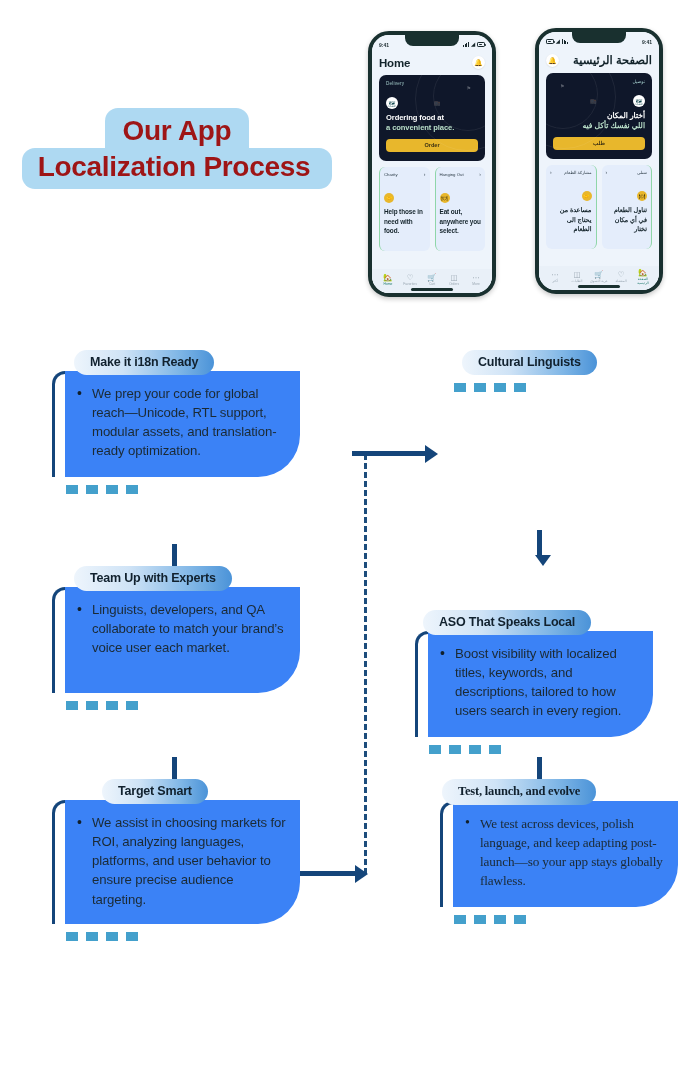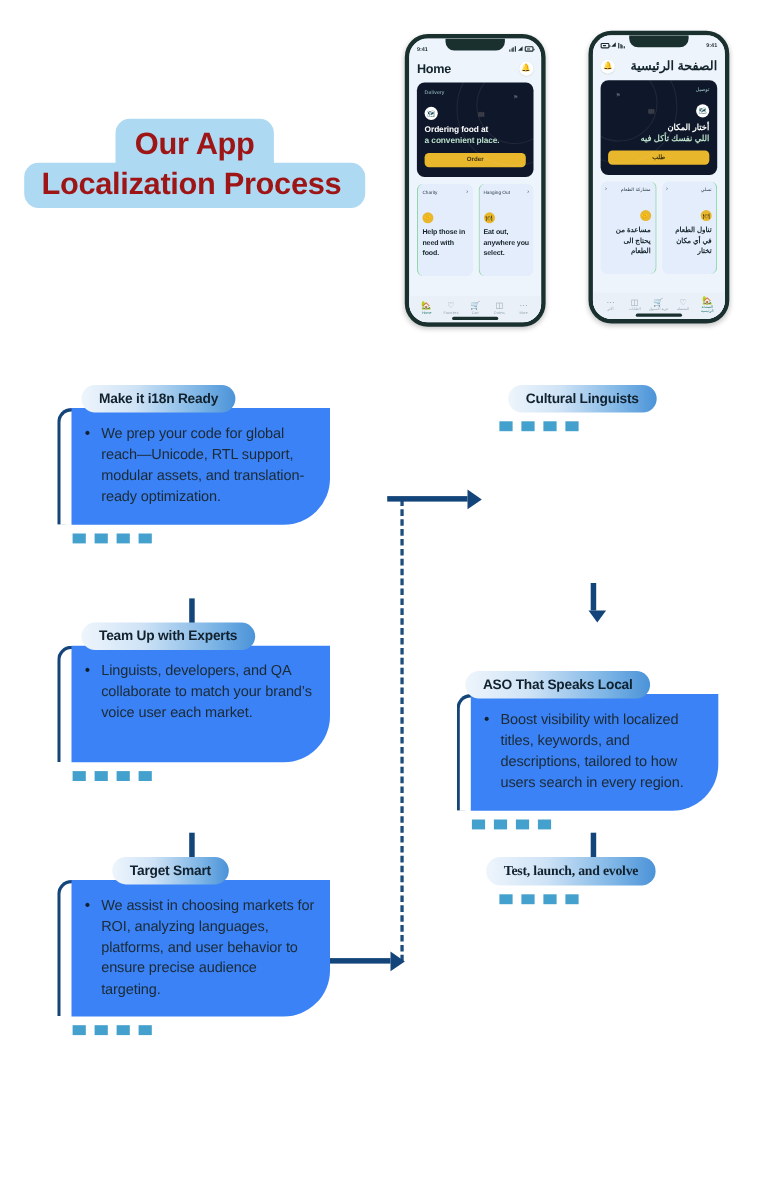--- a/index.html
+++ b/index.html
@@ -470,20 +470,28 @@
       </div>
   </div>
 
   <div class="down-arrow" style="left:535px; top:427px; height:36px;">
     <div class="shaft" style="height:25px"></div>
       <div class="head"></div>
   </div>
 
   <div class="step right" style="left:440px; top:449px;font-family:Liberation Serif, serif;">
     <div class="pill-wrap" style="margin-left:2px"><span class="pill">Test, launch, and evolve</span></div>
+    <div class="bracket-card">
+      <div class="bracket"></div>
+      <div class="card">
+        <ul>
+            <li>We test across devices, polish language, and keep adapting post-launch—so your app stays globally flawless.</li>
+          </ul>
+      </div>
+    </div>
     <div class="dashes">
         <span></span>
         <span></span>
         <span></span>
         <span></span>
       </div>
   </div>
 
   <div class="dashed-v" style="left:364px; top:124px; height:420px;"></div>
   <div class="h-arrow" style="left:352px; top:118px; width:86px;">

